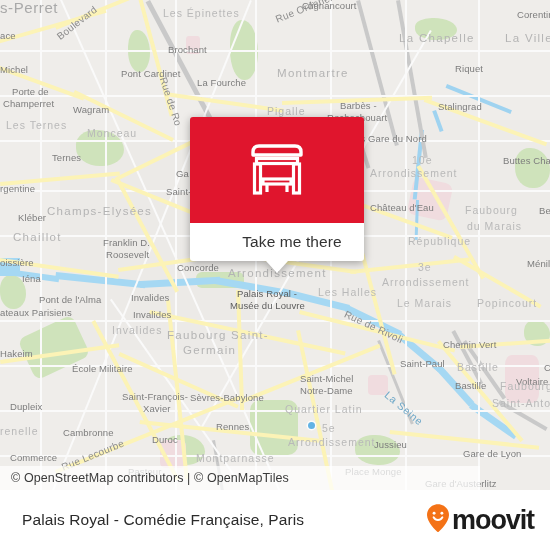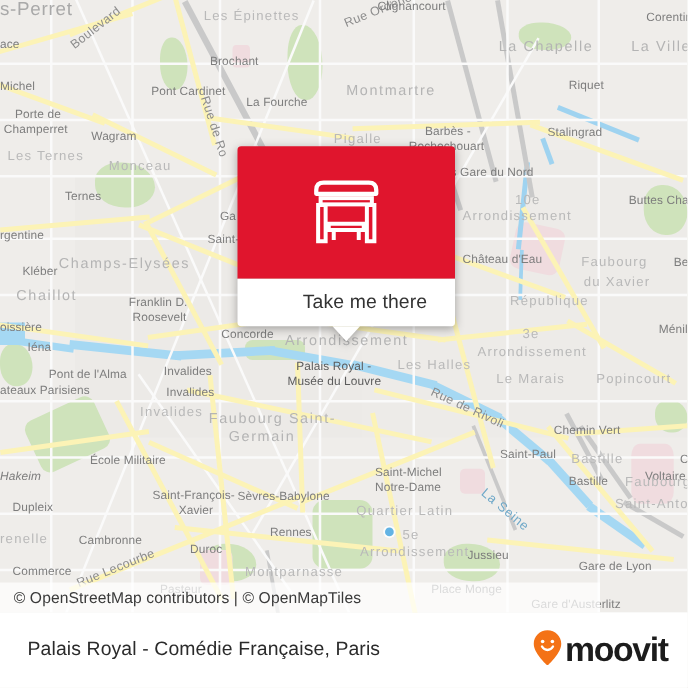--- a/index.html
+++ b/index.html
@@ -365,21 +365,21 @@
           <div class="lbl" style="left: 355px; top: 133px;">ris Gare du Nord</div>
           <div class="lbl area2" style="left: 412px; top: 155px;">10e</div>
           <div class="lbl area2" style="left: 370px; top: 168px;">Arrondissement</div>
           <div class="lbl" style="left: 503px; top: 155px;">Buttes Cha</div>
           <div class="lbl area2" style="left: 65px; top: 128px; margin-left: 22px;">Monceau</div>
           <div class="lbl" style="left: 52px; top: 152px;">Ternes</div>
           <div class="lbl" style="left: 176px; top: 168px;">Ga</div>
           <div class="lbl" style="left: 166px; top: 186px;">Saint-</div>
           <div class="lbl" style="left: 370px; top: 202px;">Château d'Eau</div>
           <div class="lbl area2" style="left: 465px; top: 205px;">Faubourg</div>
-          <div class="lbl area2" style="left: 467px; top: 221px;">du Xavier</div>
+          <div class="lbl area2" style="left: 467px; top: 221px;">du Marais</div>
           <div class="lbl" style="left: 527px; top: 258px;">Ménilm</div>
           <div class="lbl" style="left: 0px; top: 183px;">rgentine</div>
           <div class="lbl area" style="left: 47px; top: 206px;">Champs-Elysées</div>
           <div class="lbl" style="left: 18px; top: 212px;">Kléber</div>
           <div class="lbl area" style="left: 13px; top: 232px;">Chaillot</div>
           <div class="lbl" style="left: 103px; top: 237px;">Franklin D.</div>
           <div class="lbl" style="left: 106px; top: 249px;">Roosevelt</div>
           <div class="lbl area2" style="left: 408px; top: 236px;">République</div>
           <div class="lbl area2" style="left: 418px; top: 262px;">3e</div>
           <div class="lbl area2" style="left: 382px; top: 277px;">Arrondissement</div>
@@ -401,21 +401,21 @@
           <div class="lbl area2" style="left: 457px; top: 362px;">Bastille</div>
           <div class="lbl" style="left: 455px; top: 380px;">Bastille</div>
           <div class="lbl area2" style="left: 500px; top: 381px;">Faubourg</div>
           <div class="lbl area2" style="left: 492px; top: 398px;">Saint-Antoi</div>
           <div class="lbl" style="left: 400px; top: 358px;">Saint-Paul</div>
           <div class="lbl area" style="left: 167px; top: 330px;">Faubourg Saint-</div>
           <div class="lbl area" style="left: 183px; top: 345px;">Germain</div>
           <div class="lbl" style="left: 300px; top: 373px;">Saint-Michel</div>
           <div class="lbl" style="left: 300px; top: 385px;">Notre-Dame</div>
           <div class="lbl river rot-p40" style="left: 386px; top: 388px;">La Seine</div>
-          <div class="lbl" style="left: 0px; top: 376px; font-style: italic;">Hakeim</div>
+          <div class="lbl" style="left: 0px; top: 348px;">Hakeim</div>
           <div class="lbl" style="left: 72px; top: 363px;">École Militaire</div>
           <div class="lbl" style="left: 122px; top: 391px;">Saint-François-</div>
           <div class="lbl" style="left: 143px; top: 403px;">Xavier</div>
           <div class="lbl" style="left: 190px; top: 392px;">Sèvres-Babylone</div>
           <div class="lbl area2" style="left: 285px; top: 404px;">Quartier Latin</div>
           <div class="lbl" style="left: 10px; top: 401px;">Dupleix</div>
           <div class="lbl" style="left: 216px; top: 421px;">Rennes</div>
           <div class="lbl" style="left: 152px; top: 434px;">Duroc</div>
           <div class="lbl area2" style="left: 322px; top: 423px;">5e</div>
           <div class="lbl area2" style="left: 288px; top: 437px;">Arrondissement</div>

